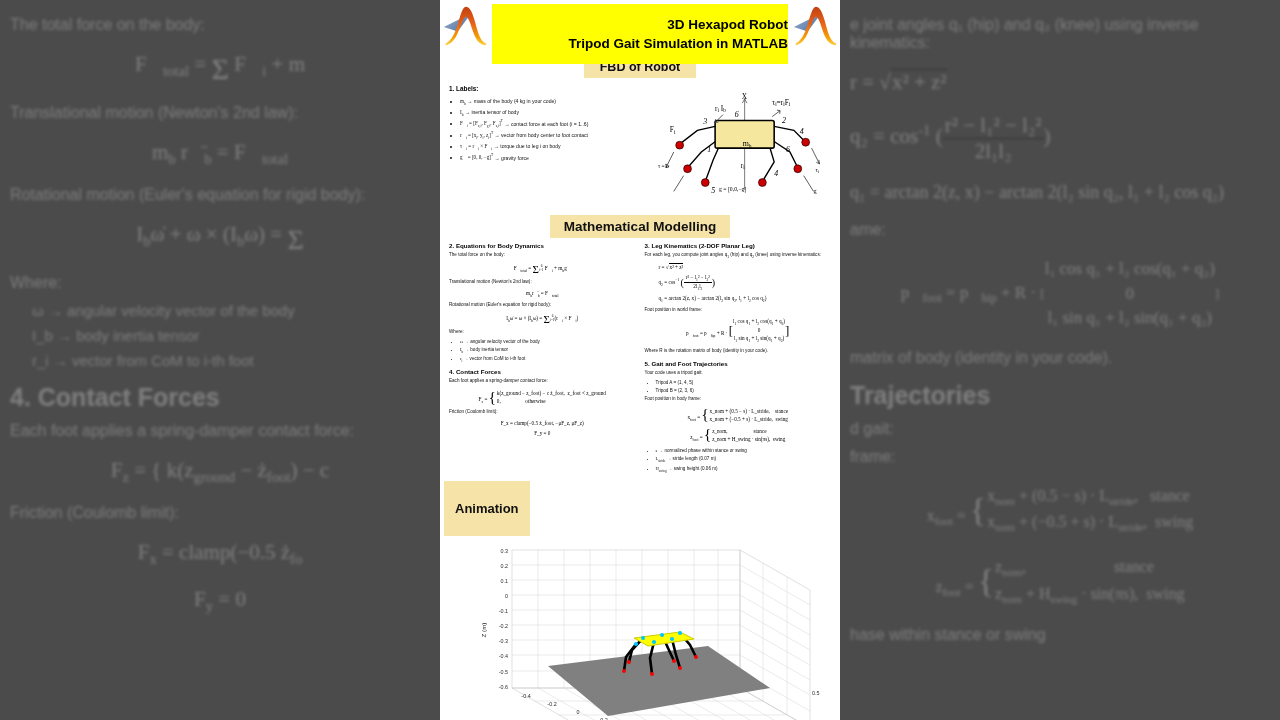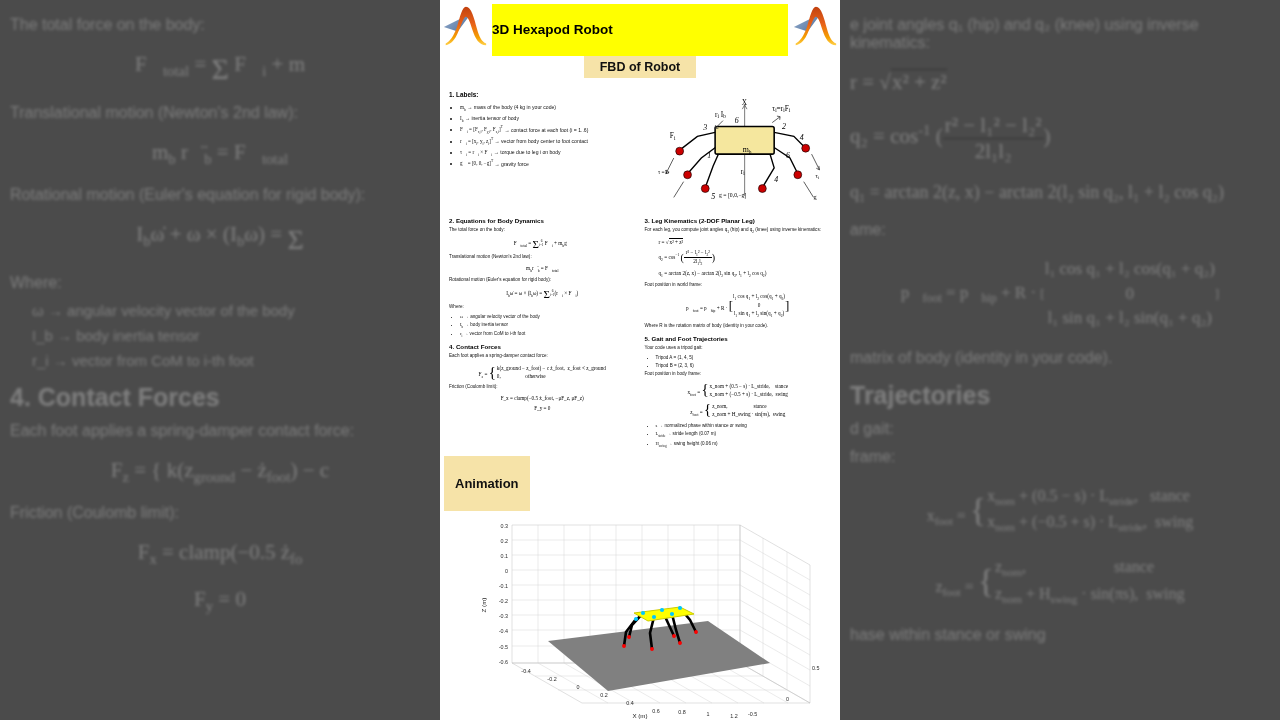--- a/index.html
+++ b/index.html
@@ -25,28 +25,28 @@
 
   
   .card{
     position:absolute;left:440px;top:0;width:400px;height:720px;
     background:#ffffff;overflow:hidden;
   }
   .topbar{height:52px;position:relative;background:#fff;}
   .logo{position:absolute;top:3px;width:46px;height:46px;}
   .logo.l{left:2px;} .logo.r{right:2px;}
   .title-box{
-    position:absolute;left:52px;right:52px;top:4px;height:52px;
+    position:absolute;left:52px;right:52px;top:4px;height:60px;
     background:#ffff00;display:flex;flex-direction:column;
-    align-items:flex-start;justify-content:center;
+    align-items:flex-end;justify-content:center;
   }
   .title-line{font-size:13.5px;font-weight:bold;color:#000;line-height:1.42;}
 
   .band{
-    margin:4px auto 6px;background:#f6e3a8;
+    margin:4px auto 0;background:#f6e3a8;
     font-size:12.5px;font-weight:bold;color:#111;
     padding:4px 16px;width:max-content;text-align:center;
   }
   .band.mm{margin-top:8px;font-size:13.5px;padding:4px 14px;}
   .band.anim{margin:5px 0 0 4px;font-size:13px;padding:20px 11px;}
 
   .sec-title{font-size:6.2px;font-weight:bold;color:#000;margin:0 0 3px;}
   .sec-sub{font-size:4.6px;color:#111;margin:2px 0;line-height:1.5;}
   .eq{font-family:"Liberation Serif",serif;font-size:5.2px;text-align:center;margin:4px 0;color:#000;}
   ul.bl{margin:2px 0 2px 0;padding-left:11px;}
@@ -177,20 +177,21 @@
       </defs>
       <path d="M4 52 L40 34 L52 12 L58 30 L34 62 Z" fill="url(#gb)"></path>
       <path d="M52 8 C64 8 70 34 76 56 C81 74 86 84 96 88 L96 92 C80 92 72 76 66 58 C61 42 57 30 52 30 C47 30 42 48 34 66 C28 80 20 90 8 92 L8 88 C18 84 26 70 32 54 C39 30 44 8 52 8 Z" fill="url(#go)"></path>
     </svg>
     <svg class="logo r" viewBox="0 0 100 100">
       <path d="M4 52 L40 34 L52 12 L58 30 L34 62 Z" fill="url(#gb)"></path>
       <path d="M52 8 C64 8 70 34 76 56 C81 74 86 84 96 88 L96 92 C80 92 72 76 66 58 C61 42 57 30 52 30 C47 30 42 48 34 66 C28 80 20 90 8 92 L8 88 C18 84 26 70 32 54 C39 30 44 8 52 8 Z" fill="url(#go)"></path>
     </svg>
     <div class="title-box">
       <div class="title-line">3D Hexapod Robot</div>
+      <div class="title-line">Tripod Gait Simulation in MATLAB</div>
     </div>
   </div>
 
   <div class="band">FBD of Robot</div>
 
   <div class="labels">
     <div class="sec-title">1. Labels:</div>
     <div class="fbd-row">
       <div class="fbd-text">
         <ul class="bl">
@@ -260,20 +261,21 @@
             <text x="144" y="44">4</text>
           <text x="50" y="62">1</text>
             <text x="130" y="62">6</text>
           <text x="118" y="86">4</text>
             <text x="54" y="104">5</text>
         </g>
       </svg>
     </div>
   </div>
 
+  <div class="band mm">Mathematical Modelling</div>
 
   <div class="two-col">
 
     <div class="col">
       <div class="sec-title">2. Equations for Body Dynamics</div>
       <div class="sec-sub">The total force on the body:</div>
       <div class="eq">
         F⃗<sub>total</sub> = <span style="font-size:11px;vertical-align:-3px;">Σ</span><span style="font-size:3.4px;display:inline-block;vertical-align:middle;line-height:1;">&nbsp;6<br>i=1</span> F⃗<sub>i</sub> + m<sub>b</sub>g⃗
       </div>
       <div class="sec-sub">Translational motion (Newton's 2nd law):</div>

